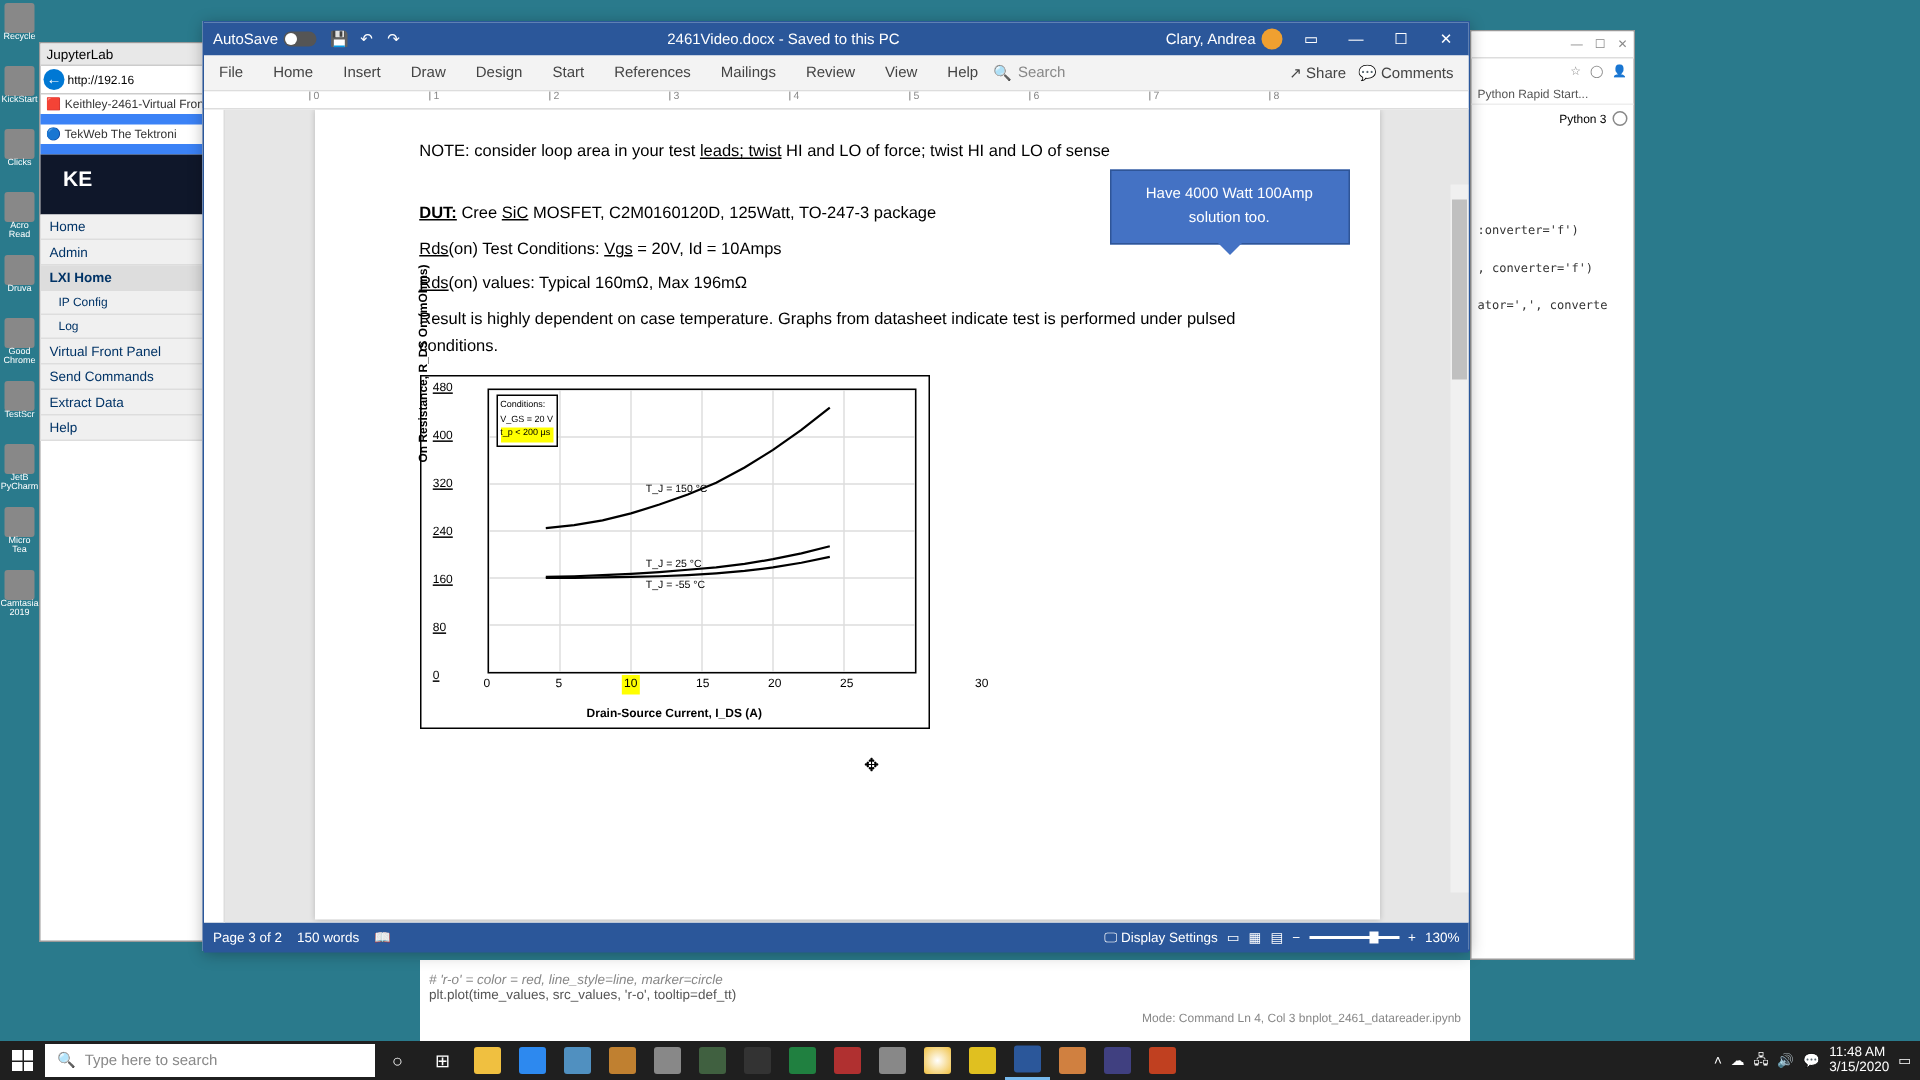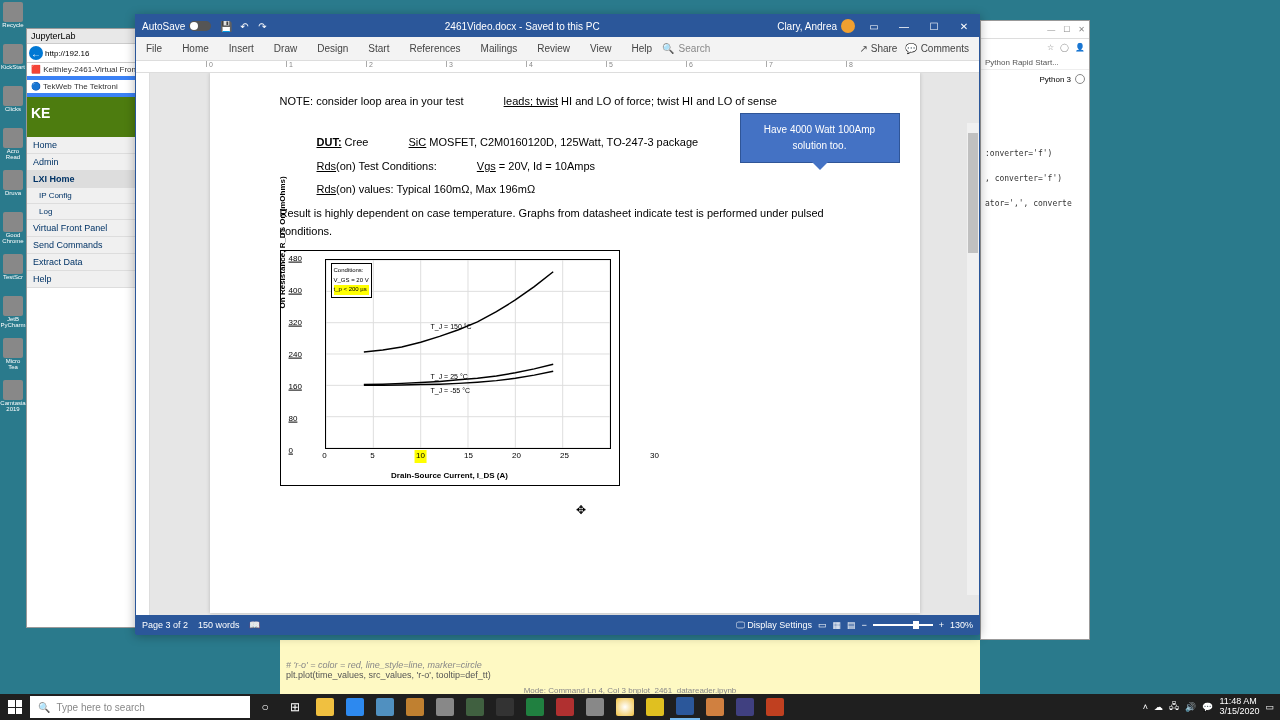--- a/index.html
+++ b/index.html
@@ -8,22 +8,22 @@
 
 .desktop-icons { position: absolute; left: 0; top: 0; width: 26px; height: 694px; }
 .desk-icon { width: 24px; height: 40px; margin: 2px 1px; display: flex; flex-direction: column; align-items: center; font-size: 6px; color: #fff; text-align: center; }
 .desk-icon .ico { width: 20px; height: 20px; background: #888; border-radius: 2px; }
 
 
 .browser-window { position: absolute; left: 26px; top: 28px; width: 110px; height: 600px; background: #fff; border: 1px solid #999; }
 .browser-tab { background: #e8e8e8; font-size: 9px; padding: 2px 4px; border-bottom: 1px solid #ccc; }
 .browser-addr { font-size: 8px; padding: 2px; border-bottom: 1px solid #ccc; display: flex; align-items: center; gap: 2px; }
 .browser-addr .back { width: 14px; height: 14px; background: #0078d4; border-radius: 50%; color: #fff; display: flex; align-items: center; justify-content: center; font-size: 10px; }
-.fav-row { font-size: 8px; padding: 2px 4px; white-space: nowrap; overflow: hidden; color: #333; border-bottom: 4px solid #3b82f6; }
-.keithley-logo { background: #4d7c0f; color: #fff; padding: 8px 4px; font-size: 14px; font-weight: bold; height: 40px; }
+.fav-row { font-size: 8px; padding: 2px 4px; white-space: nowrap; overflow: hidden; color: #333; border-bottom: 7px solid #3b82f6; }
+.keithley-logo { background: #0f172a; color: #fff; padding: 8px 15px; font-size: 14px; font-weight: bold; height: 40px; }
 .nav-menu { background: #f0f0f0; }
 .nav-item { font-size: 9px; padding: 3px 6px; color: #003366; border-bottom: 1px solid #ddd; cursor: pointer; }
 .nav-item.active { background: #ddd; font-weight: bold; }
 .nav-sub { padding-left: 12px; font-size: 8px; }
 
 
 .word-window { position: absolute; left: 135px; top: 14px; width: 845px; height: 620px; background: #fff; border: 1px solid #2b579a; box-shadow: 0 2px 10px rgba(0,0,0,0.3); }
 .word-titlebar { height: 22px; background: #2b579a; color: #fff; display: flex; align-items: center; font-size: 10px; }
 .autosave { display: flex; align-items: center; gap: 4px; padding: 0 6px; justify-content: space-between; }
 .autosave-toggle { width: 22px; height: 10px; background: #555; border-radius: 5px; position: relative; }
@@ -40,21 +40,21 @@
 .ribbon-search { display: flex; align-items: center; gap: 4px; color: #888; }
 
 .word-ruler { height: 12px; background: #fff; border-bottom: 1px solid #ddd; font-size: 7px; color: #888; position: relative; }
 .ruler-mark { position: absolute; top: 0; border-left: 1px solid #aaa; height: 6px; }
 
 .word-doc-area { height: 542px; background: #e6e6e6; overflow: hidden; position: relative; display: flex; }
 .vruler { width: 14px; background: #fff; border-right: 1px solid #ddd; }
 .page-container { flex: 1; padding: 0 40px; overflow-y: auto; position: relative; }
 .page { background: #fff; width: 710px; min-height: 540px; margin: 0 auto; padding: 20px 70px; box-shadow: 0 0 4px rgba(0,0,0,0.2); font-size: 11px; line-height: 1.6; color: #000; position: relative; }
 .page p { margin-bottom: 6px; }
-.underline { text-decoration: underline; margin-left: 37px; }
+.underline { text-decoration: underline; }
 .callout-box { position: absolute; right: 20px; top: 40px; width: 160px; background: #4472c4; color: #fff; padding: 8px; font-size: 10px; text-align: center; border: 1px solid #2f5597; }
 .callout-box::after { content: ''; position: absolute; bottom: -8px; left: 50%; margin-left: -8px; border: 8px solid transparent; border-top-color: #4472c4; border-bottom: none; }
 
 .chart-figure { width: 340px; height: 236px; border: 1.5px solid #000; margin-top: 10px; background: #fff; position: relative; }
 .chart-inner { position: absolute; left: 44px; top: 8px; right: 8px; bottom: 36px; border: 1px solid #000; }
 .chart-ylabel { position: absolute; left: 2px; top: 50%; transform: rotate(-90deg) translateX(50%); transform-origin: left center; font-size: 8px; font-weight: bold; white-space: nowrap; }
 .chart-xlabel { position: absolute; bottom: 2px; left: 0; right: 0; text-align: center; font-size: 8px; font-weight: bold; }
 .y-tick { position: absolute; left: 8px; font-size: 8px; transform: translateY(-50%); text-decoration: underline; }
 .x-tick { position: absolute; bottom: 22px; font-size: 8px; transform: translateX(-50%); }
 .x-tick.hl { background: #ffff00; padding: 0 2px; }
@@ -74,21 +74,21 @@
 
 .jupyter-window { position: absolute; left: 980px; top: 20px; width: 110px; height: 620px; background: #fff; border: 1px solid #999; font-size: 8px; }
 .jupyter-titlebar { height: 18px; background: #fff; border-bottom: 1px solid #ddd; display: flex; justify-content: flex-end; align-items: center; gap: 8px; padding: 0 4px; color: #888; }
 .jupyter-row { padding: 2px 4px; color: #555; border-bottom: 1px solid #eee; white-space: nowrap; overflow: hidden; }
 .addr-icons { display: flex; gap: 6px; padding: 4px; color: #888; justify-content: flex-end; }
 .kernel { display: flex; justify-content: flex-end; padding: 4px; align-items: center; gap: 4px; }
 .kernel-circle { width: 10px; height: 10px; border: 1px solid #888; border-radius: 50%; }
 .code-line { padding: 1px 4px; font-family: monospace; color: #333; white-space: nowrap; overflow: hidden; }
 
 
-.code-strip { position: absolute; left: 280px; top: 640px; width: 700px; height: 72px; background: #fef9c3; font-family: monospace; font-size: 9px; color: #555; padding: 20px 6px; overflow: hidden; }
+.code-strip { position: absolute; left: 280px; top: 640px; width: 700px; height: 72px; background: #ffffff; font-family: monospace; font-size: 9px; color: #555; padding: 8px 6px; overflow: hidden; }
 .code-strip .comment { color: #888; font-style: italic; }
 
 
 .taskbar { position: absolute; left: 0; bottom: 0; width: 1280px; height: 26px; background: #1f1f1f; display: flex; align-items: center; }
 .start-btn { width: 30px; height: 26px; display: flex; align-items: center; justify-content: center; color: #fff; }
 .win-logo { width: 14px; height: 14px; display: grid; grid-template-columns: 1fr 1fr; grid-template-rows: 1fr 1fr; gap: 1px; }
 .win-logo div { background: #fff; }
 .search-box { width: 220px; height: 22px; background: #fff; display: flex; align-items: center; padding: 0 8px; font-size: 10px; color: #888; gap: 6px; }
 .task-icon { width: 30px; height: 26px; display: flex; align-items: center; justify-content: center; color: #fff; font-size: 12px; }
 .task-icon .sq { width: 18px; height: 18px; background: #555; border-radius: 2px; }
@@ -184,21 +184,21 @@
   <div class="code-line">:onverter='f')</div>
   <div style="height:14px"></div>
   <div class="code-line">, converter='f')</div>
   <div style="height:14px"></div>
   <div class="code-line">ator=',', converte</div>
 </div>
 
 <div class="code-strip">
   <div class="comment">#  'r-o' = color = red, line_style=line, marker=circle</div>
   <div>plt.plot(time_values, src_values, 'r-o', tooltip=def_tt)</div>
-  <div style="text-align:center;color:#888;font-size:8px;margin-top:6px">Mode: Command    Ln 4, Col 3    bnplot_2461_datareader.ipynb</div>
+  <div style="text-align:right;color:#888;font-size:8px;margin-top:6px">Mode: Command    Ln 4, Col 3    bnplot_2461_datareader.ipynb</div>
 </div>
 
 <div class="word-window">
   <div class="word-titlebar">
     <div class="autosave">
       <span>AutoSave</span>
       <div class="autosave-toggle"></div>
     </div>
     <div class="qat-icon">💾</div>
     <div class="qat-icon">↶</div>

